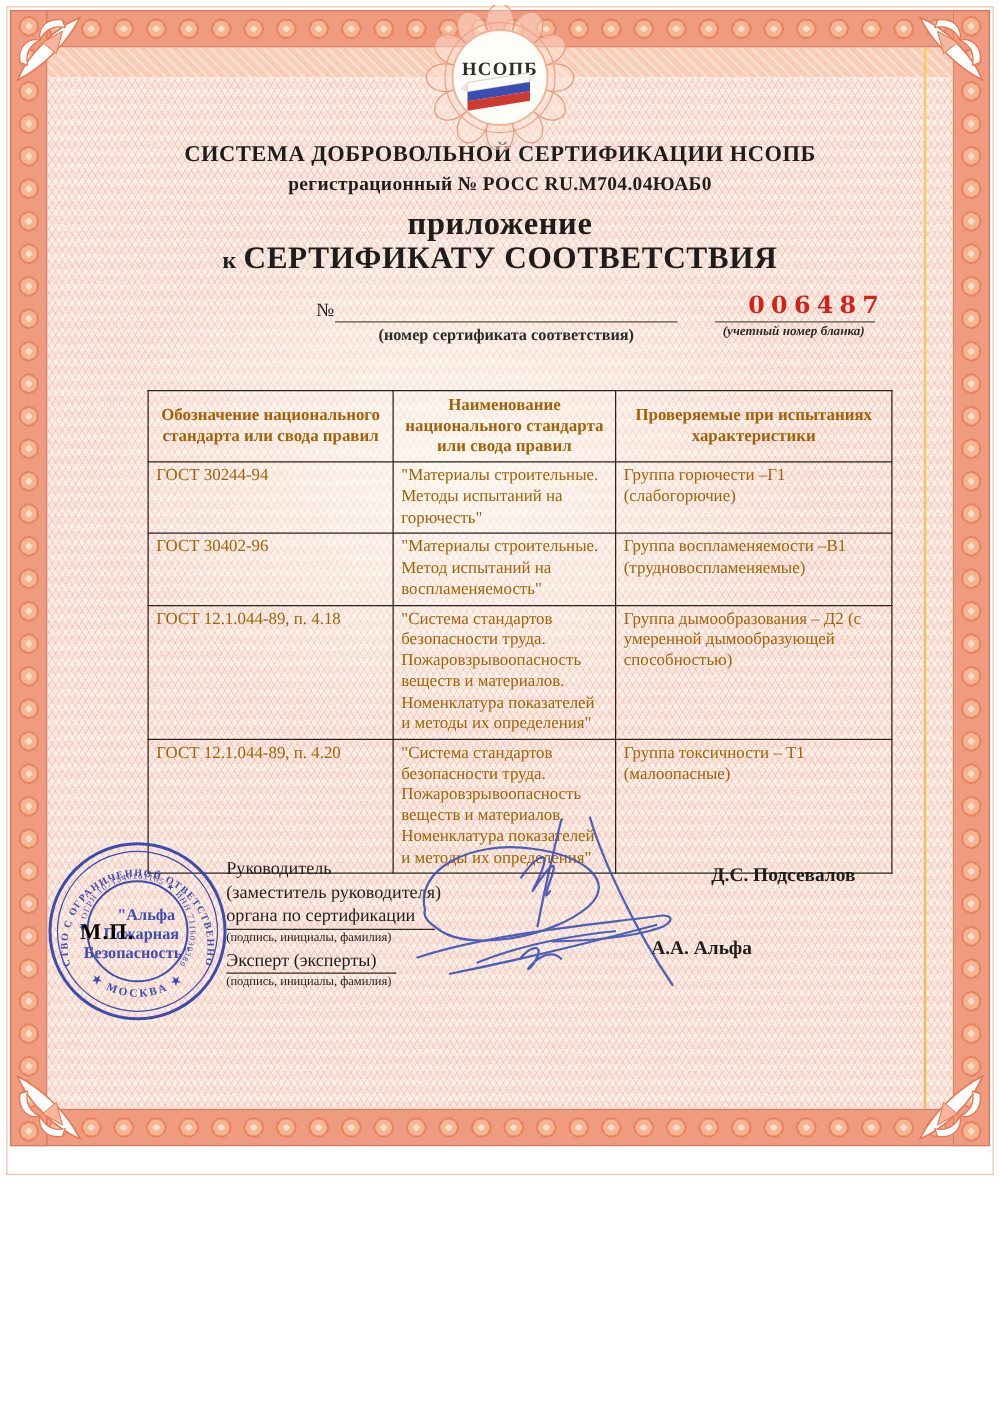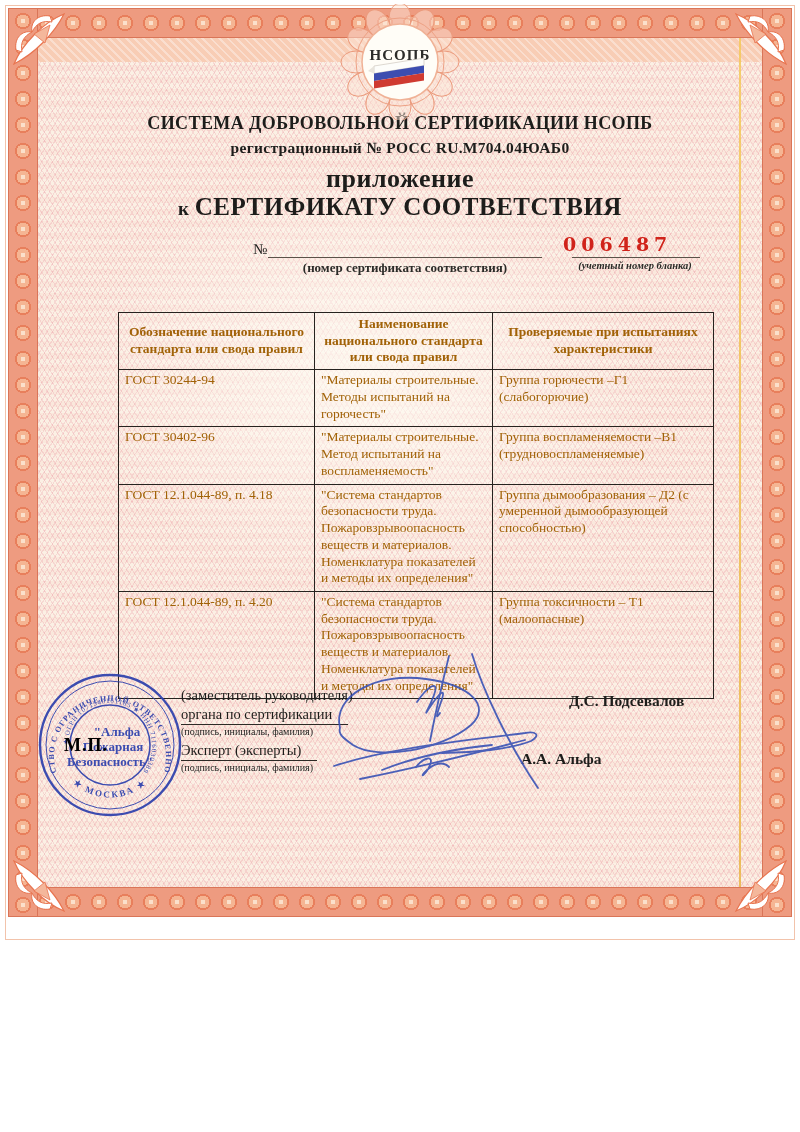--- a/index.html
+++ b/index.html
@@ -52,21 +52,21 @@
   .code-line{top:226px;font-size:16.5px;font-weight:bold;letter-spacing:.4px;}
 
   .no-sign{position:absolute;left:253px;top:241px;font-size:15px;}
   .rule{position:absolute;height:0;border-top:1.2px solid #5a5248;}
   .cert-rule{left:268px;top:257px;width:274px;}
   .blank-rule{left:572px;top:257px;width:128px;}
   .cert-caption{position:absolute;left:268px;top:260px;width:274px;text-align:center;
         font-size:13px;font-weight:bold;color:#2b2b28;}
   .blank-caption{position:absolute;left:552px;top:260px;width:166px;text-align:center;
         font-size:10.5px;font-style:italic;font-weight:bold;color:#2b2b28;}
-  .blank-number{position:absolute;left:563px;top:233px;width:145px;text-align:left;
+  .blank-number{position:absolute;left:563px;top:233px;width:145px;text-align:right;
         font-family:"DejaVu Serif",serif;font-size:19px;font-weight:bold;color:#d0231a;letter-spacing:5px;}
 
   table.std-table{position:absolute;left:118px;top:312px;width:595px;border-collapse:collapse;
         table-layout:fixed;font-size:13.5px;line-height:1.24;color:#a16207;padding-left:20px;}
   .std-table th,.std-table td{border:1.5px solid #26231f;padding:2px 6px 4px 6px;vertical-align:top;
         text-align:left;overflow:hidden;}
   .std-table th{font-weight:bold;text-align:center;vertical-align:middle;padding:3px 4px;}
 
   .sig-left{position:absolute;left:181px;top:686px;width:200px;font-size:14.5px;line-height:1.3;}
   .sig-left .ul{display:inline-block;border-bottom:1.2px solid #2d2a26;padding-right:16px;}
@@ -203,20 +203,21 @@
           </tr>
           <tr style="height: 97px;">
             <td>ГОСТ 12.1.044-89, п. 4.20</td>
             <td>"Система стандартов безопасности труда. Пожаровзрывоопасность веществ и материалов. Номенклатура показателей и методы их определения"</td>
             <td>Группа токсичности – Т1 (малоопасные)</td>
           </tr>
         </tbody>
     </table>
 
     <div class="sig-left">
+      <div>Руководитель</div>
       <div>(заместитель руководителя)</div>
       <div><span class="ul">органа по сертификации</span></div>
       <div class="sig-caption">(подпись, инициалы, фамилия)</div>
       <div><span class="ul">Эксперт (эксперты)</span></div>
       <div class="sig-caption">(подпись, инициалы, фамилия)</div>
     </div>
     <div class="sig-name n1">Д.С. Подсевалов</div>
     <div class="sig-name n2">А.А. Альфа</div>
     <div class="mp-label">М.П.</div>
 

